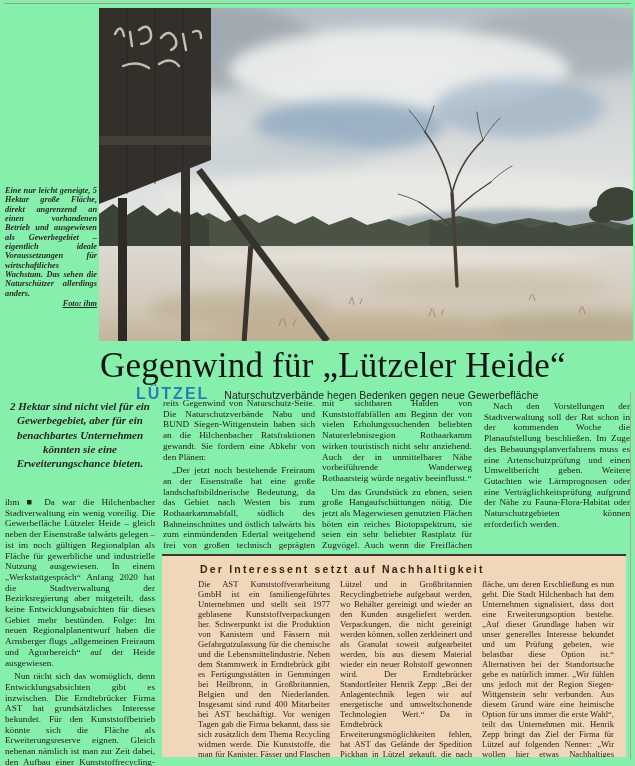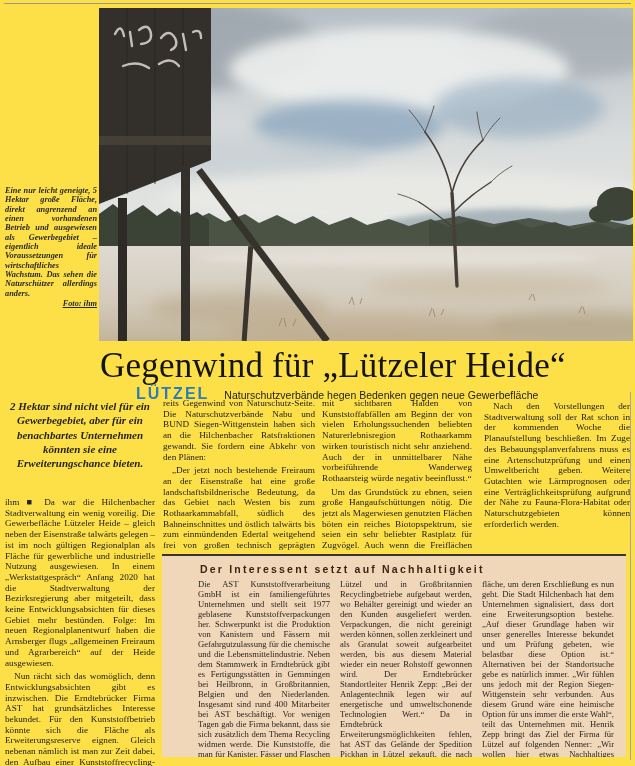--- a/index.html
+++ b/index.html
@@ -4,21 +4,21 @@
 <style>
   :root{
     --kicker_blue:#2b7cb9;
     --infobox_bg:#f1d7ba;
     --infobox_title:#3a2413;
     --rule_gray:#a8a49e;
     --ink:#232220;
   }
   html,body{margin:0;padding:0;}
   body{background:#ffffff;font-family:"Liberation Serif",serif;color:var(--ink);}
-  .page{position:relative;width:635px;height:766px;background:#fde047;overflow:hidden;}
+  .page{position:relative;width:635px;height:766px;background:#86efac;overflow:hidden;}
 
   .top-rule{position:absolute;left:4px;top:3px;width:627px;height:1px;background:#9b9894;}
   .col-rule{position:absolute;left:630px;top:392px;width:1px;height:368px;background:var(--rule_gray);}
 
   
   .photo{position:absolute;left:99px;top:8px;width:534px;height:333px;overflow:hidden;background:#c5ccd1;}
   .photo svg{display:block;width:534px;height:333px;}
 
   
   .caption{position:absolute;left:5px;top:186px;width:92px;font-size:8.3px;line-height:9.35px;

